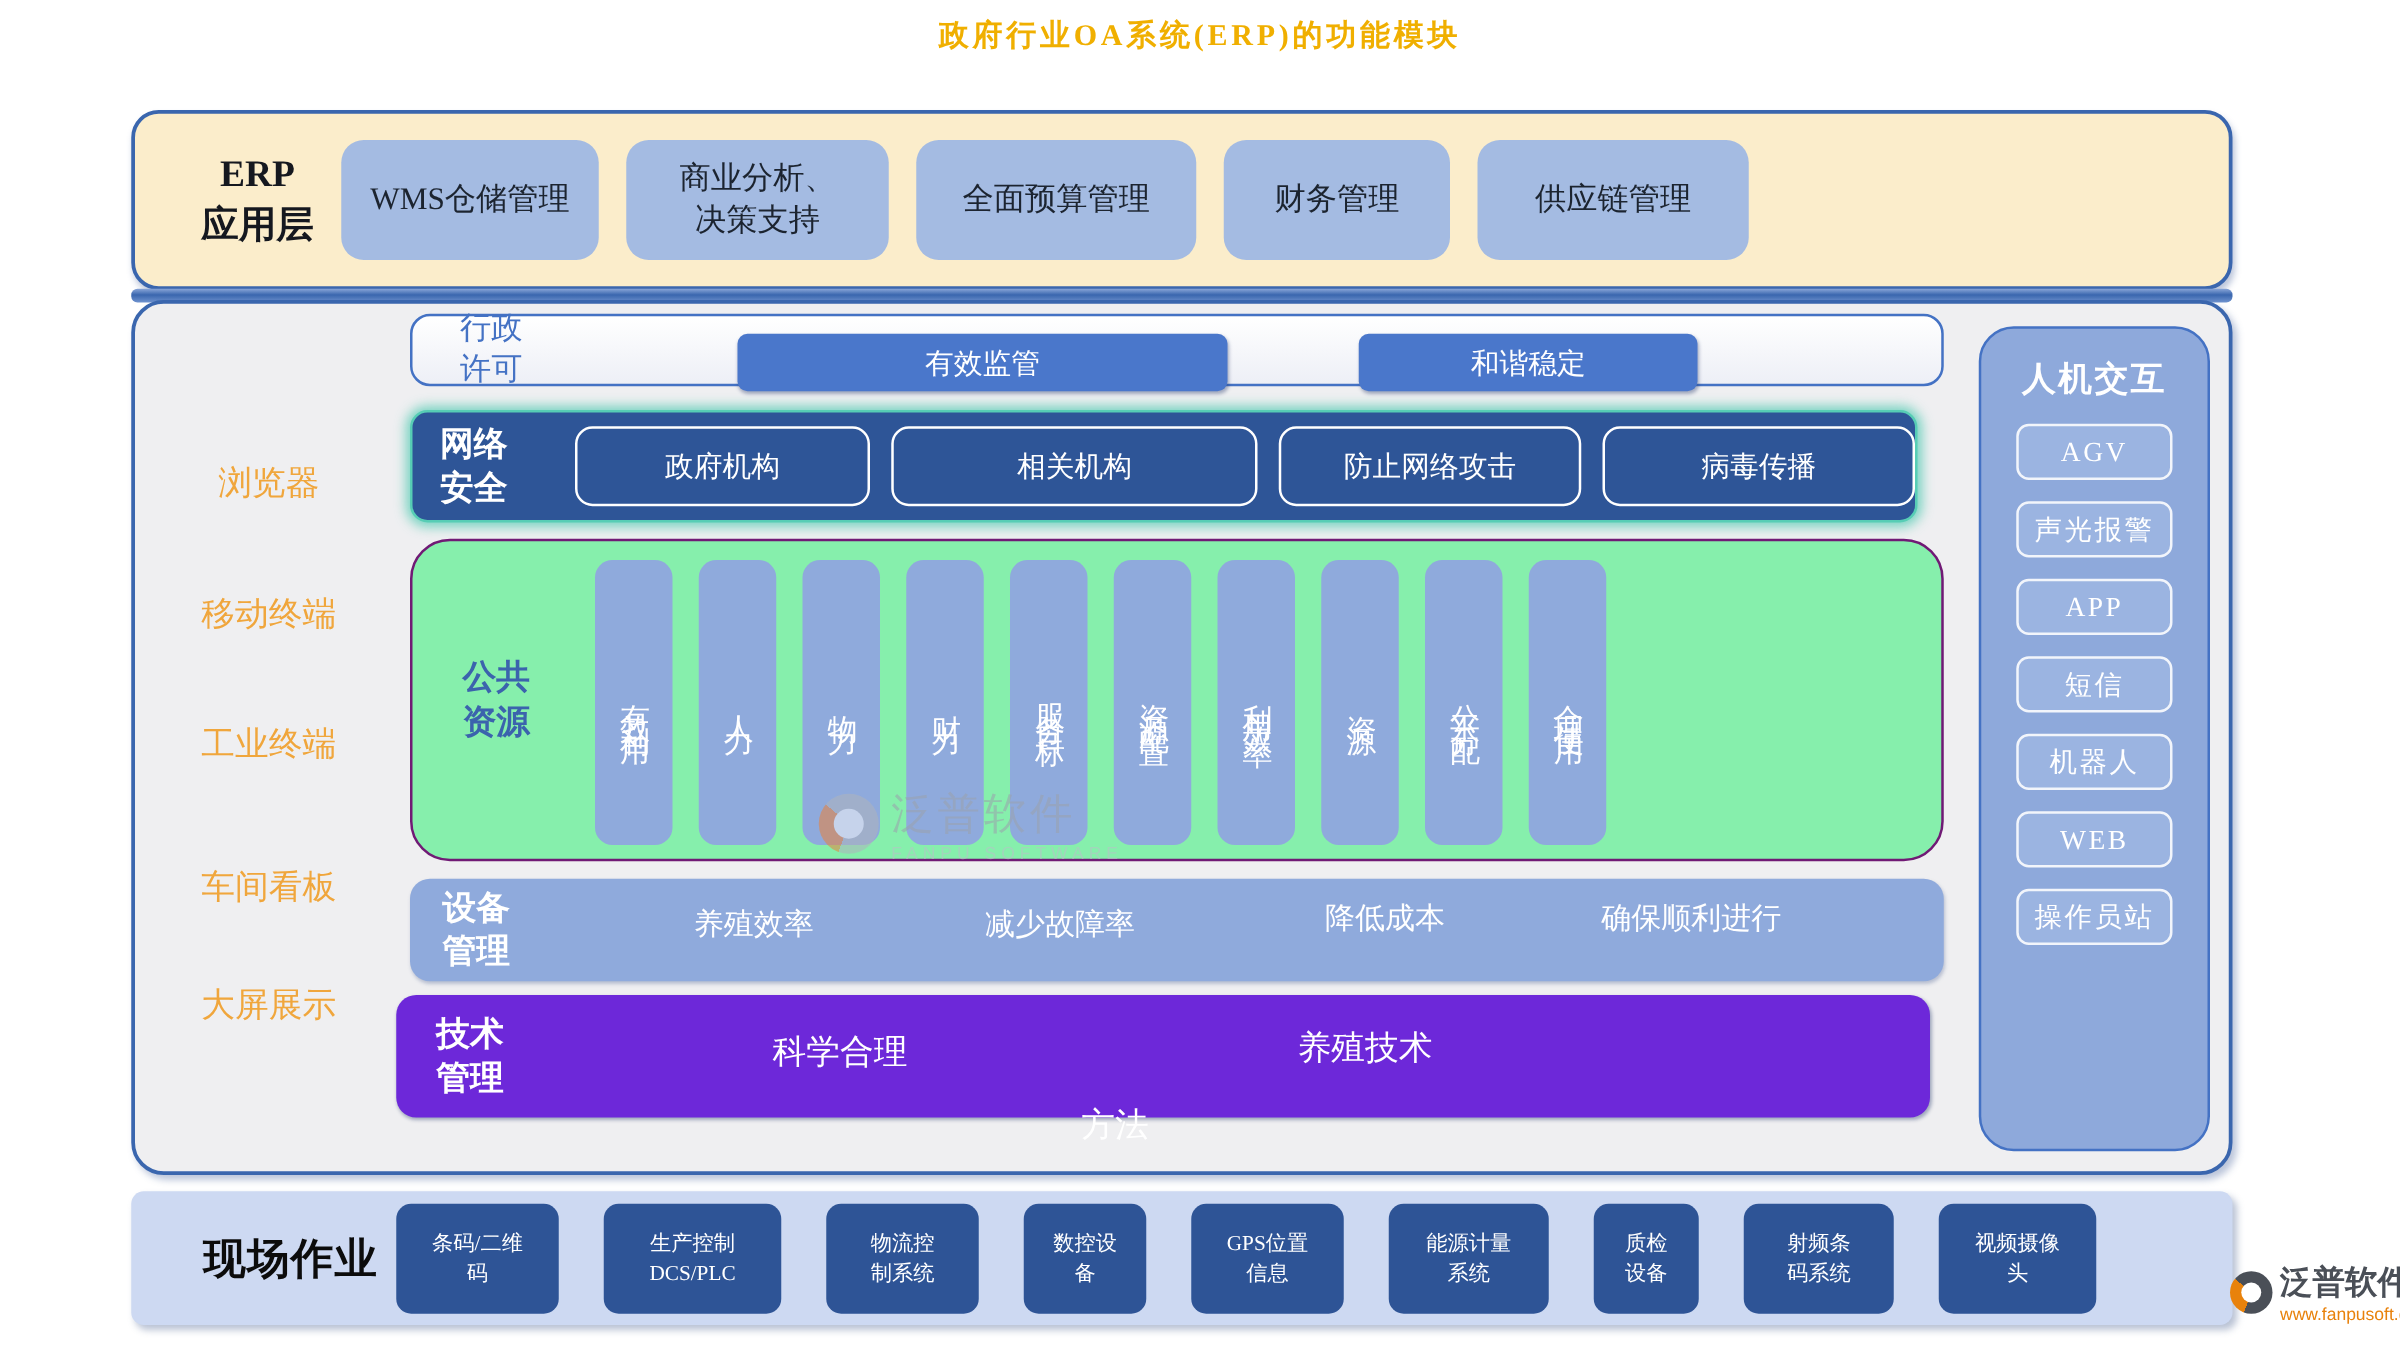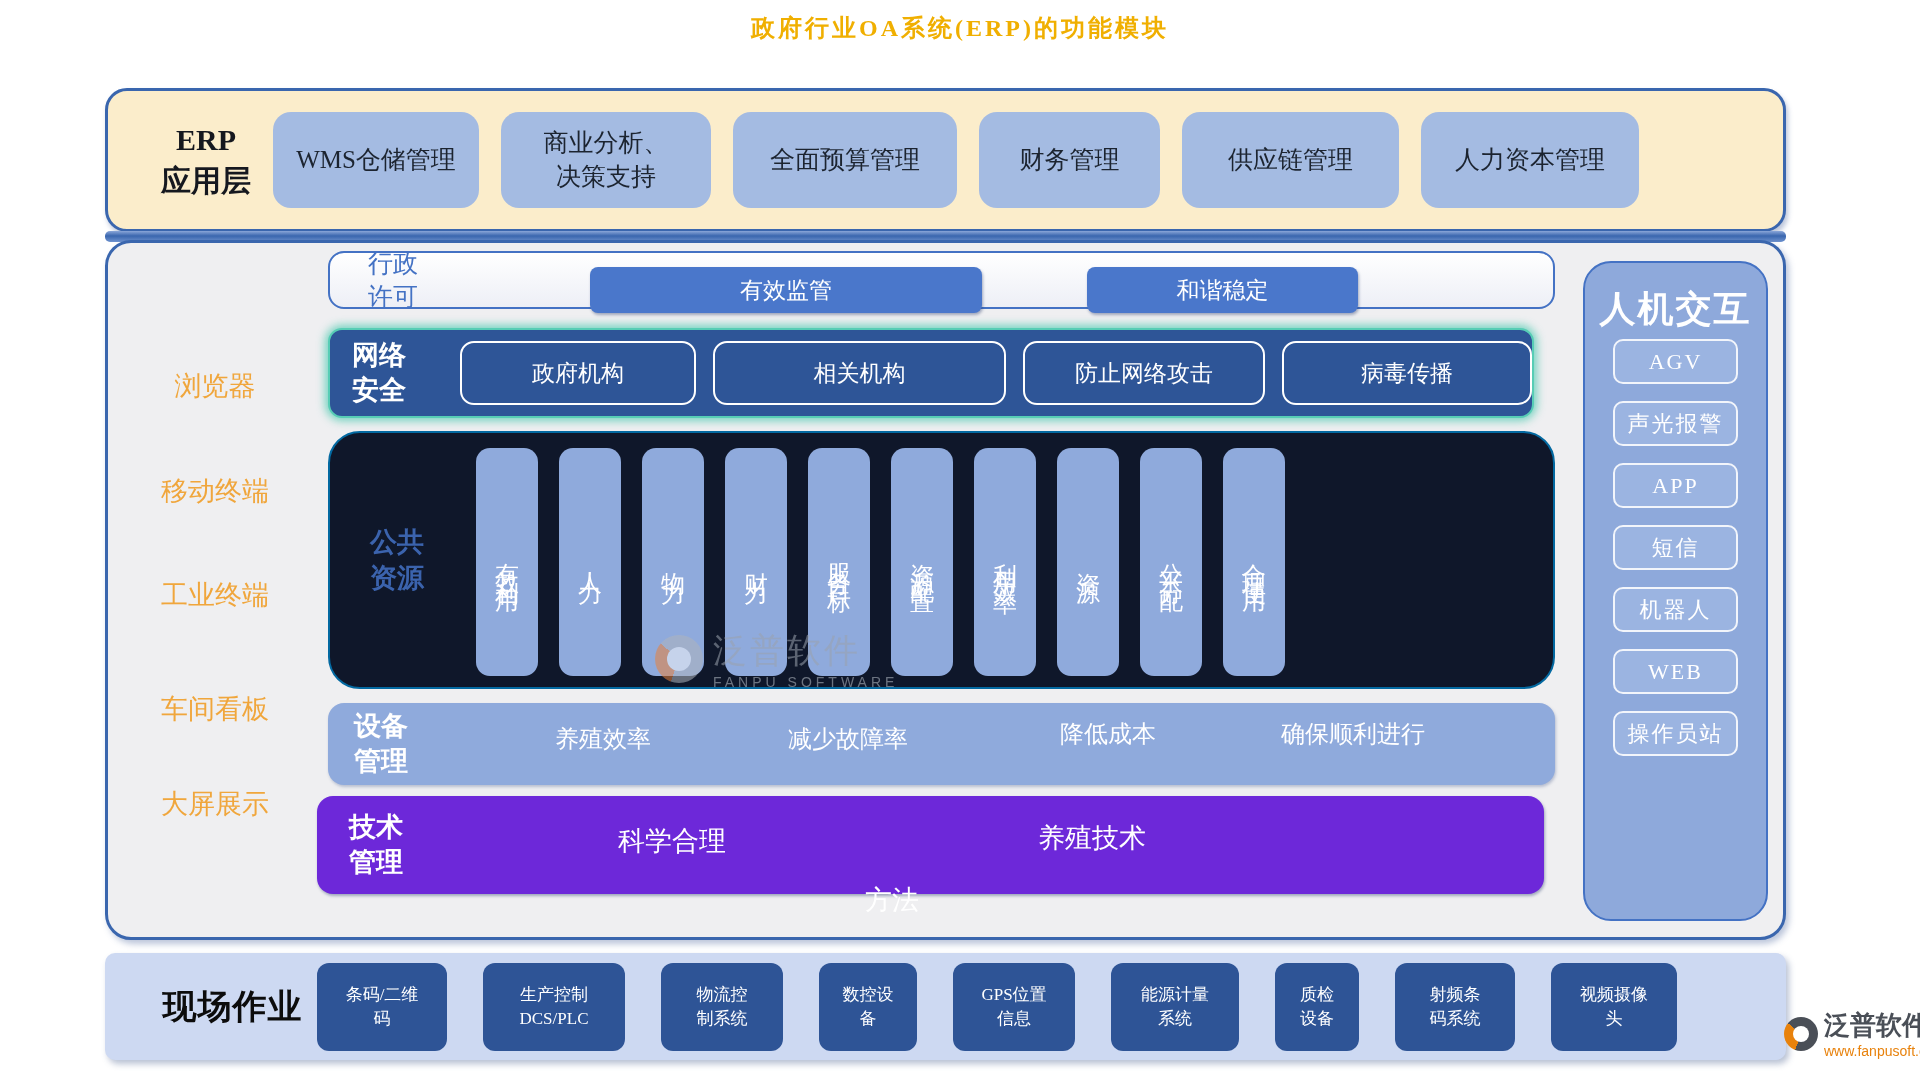--- a/index.html
+++ b/index.html
@@ -105,21 +105,21 @@
     display: flex; align-items: center; justify-content: center;
   }
   .net-btn:nth-child(1){width:236px}
   .net-btn:nth-child(2){width:293px}
   .net-btn:nth-child(3){width:242px}
   .net-btn:nth-child(4){width:250px}
 
   
   .row-public {
     position: absolute; left: 220px; top: 188px; width: 1227px; height: 258px;
-    background: #0f172a; border: 2px solid #0369a1; border-radius: 32px;
+    background: #86efac; border: 2px solid #701a75; border-radius: 32px;
   }
   .row-public .row-label {
     position: absolute; left: 40px; top: 50%; transform: translateY(-50%);
     color: #3B63AD; font-size: 27px; font-weight: 600; line-height: 1.35; text-align: center;
   }
   .pills {
     position: absolute; left: 146px; top: 15px;
     display: flex; gap: 21px;
   }
   .pill {
@@ -166,21 +166,21 @@
   .tech-item.t2 { left: 775px; top: 42px; }
   .tech-item.t3 { left: 575px; top: 104px; }
 
   
   .hmi {
     position: absolute; left: 1475px; top: 18px; width: 185px; height: 660px;
     background: #8EA9DB; border: 2px solid #4472C4; border-radius: 28px;
   }
   .hmi-header {
     position: absolute; top: 22px; width: 100%; text-align: center;
-    color: #fff; font-size: 36px; font-weight: 600; letter-spacing: 2px;
+    color: #fff; font-size: 27px; font-weight: 600; letter-spacing: 2px;
   }
   .hmi-items {
     position: absolute; top: 76px; left: 0; width: 100%;
     display: flex; flex-direction: column; gap: 17px; padding: 0 28px;
   }
   .hmi-btn {
     height: 45px; background: #9BB4E1; border: 2px solid #F2F5FB;
     border-radius: 10px; color: #fff; font-size: 22px;
     display: flex; align-items: center; justify-content: center; letter-spacing: 2px;
   }
@@ -251,21 +251,20 @@
 <section class="erp-band">
   <div class="erp-label preline">ERP
 应用层</div>
   <div class="erp-modules">
     <div class="erp-btn preline">WMS仓储管理</div>
     <div class="erp-btn preline">商业分析、
 决策支持</div>
     <div class="erp-btn preline">全面预算管理</div>
     <div class="erp-btn preline">财务管理</div>
     <div class="erp-btn preline">供应链管理</div>
-    <div class="erp-btn preline">人力资本管理</div>
   </div>
 </section>
 
 <div class="divider-strip"></div>
 
 <section class="main">
 
   <div class="terminal">浏览器</div>
   <div class="terminal">移动终端</div>
   <div class="terminal">工业终端</div>

